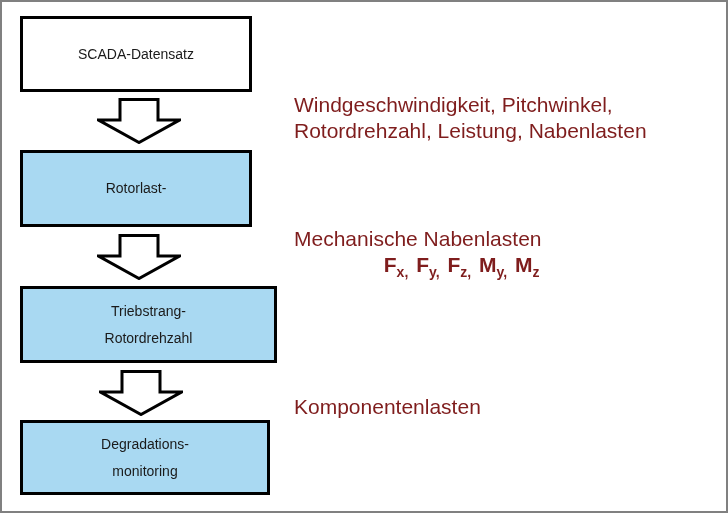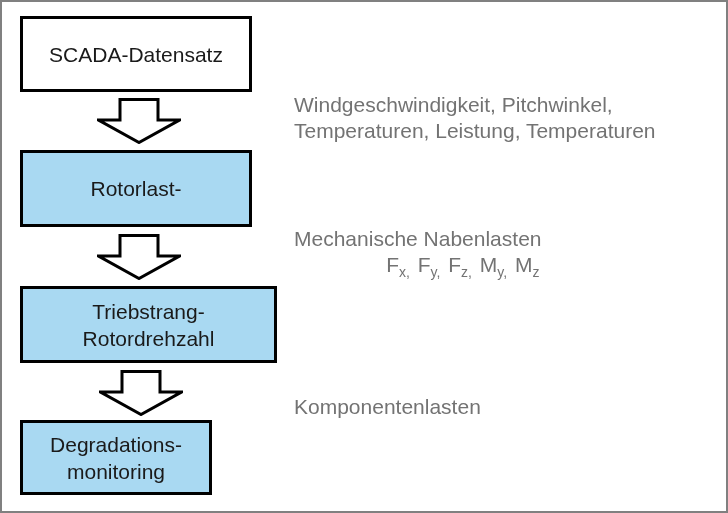--- a/index.html
+++ b/index.html
@@ -19,38 +19,38 @@
   .flow-box {
     position: absolute;
     border: 3px solid #000000;
     display: flex;
     flex-direction: column;
     align-items: center;
     justify-content: center;
     text-align: center;
   }
   .box-label {
-    font-size: 21px;
+    font-size: 14px;
     line-height: 27px;
     color: #1a1a1a;
     white-space: nowrap;
   }
   .arrow { position: absolute; }
   .annotation {
     position: absolute;
     font-size: 21px;
     line-height: 26px;
-    color: #737373;
+    color: #7f1d1d;
     white-space: nowrap;
   }
   .formula sub {
     font-size: 14px;
     line-height: 0;
   }
-  .term { margin-right: 2px; }
+  .term { margin-right: 2px; font-weight: bold; }
 </style>
 </head>
 <body>
 
 <div class="canvas">
 
   <div class="flow-box" style="left: 18px; top: 14px; width: 232px; height: 76px; background-color: rgb(255, 255, 255);">
     <div class="box-label">SCADA-Datensatz</div>
     <div class="box-label"></div>
   </div>
@@ -69,28 +69,28 @@
 
   <div class="flow-box" style="left: 18px; top: 284px; width: 257px; height: 77px; background-color: rgb(169, 217, 242);">
     <div class="box-label">Triebstrang-</div>
     <div class="box-label">Rotordrehzahl</div>
   </div>
 
   <svg class="arrow" style="left:97px; top:368px;" width="84" height="46" viewBox="0 0 84 46">
     <polygon points="23,1.5 61,1.5 61,22 82.5,22 42,44.5 1.5,22 23,22" fill="#ffffff" stroke="#000000" stroke-width="3"></polygon>
   </svg>
 
-  <div class="flow-box" style="left: 18px; top: 418px; width: 192px; height: 75px; background-color: rgb(169, 217, 242);">
+  <div class="flow-box" style="left: 18px; top: 418px; width: 250px; height: 75px; background-color: rgb(169, 217, 242);">
     <div class="box-label">Degradations-</div>
     <div class="box-label">monitoring</div>
   </div>
 
   <div class="annotation" style="left:292px; top:90px;">
     <div>Windgeschwindigkeit, Pitchwinkel,</div>
-    <div>Temperaturen, Leistung, Temperaturen</div>
+    <div>Rotordrehzahl, Leistung, Nabenlasten</div>
   </div>
 
   <div class="annotation" style="left:292px; top:224px;text-align:right;">
     <div>Mechanische Nabenlasten</div>
     <div class="formula"><span class="term"><span>F</span><sub>x,</sub></span> <span class="term"><span>F</span><sub>y,</sub></span> <span class="term"><span>F</span><sub>z,</sub></span> <span class="term"><span>M</span><sub>y,</sub></span> <span class="term"><span>M</span><sub>z</sub></span></div>
   </div>
 
   <div class="annotation" style="left:292px; top:392px;">
     <div>Komponentenlasten</div>
   </div>

